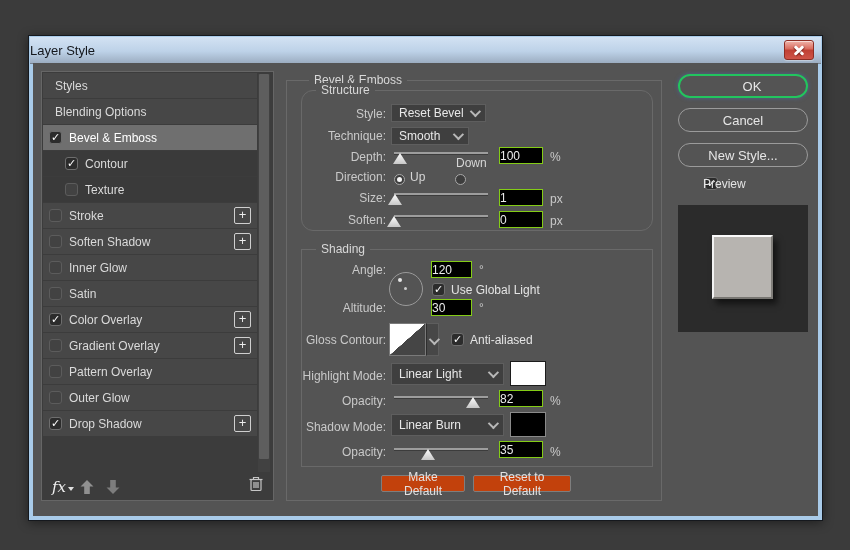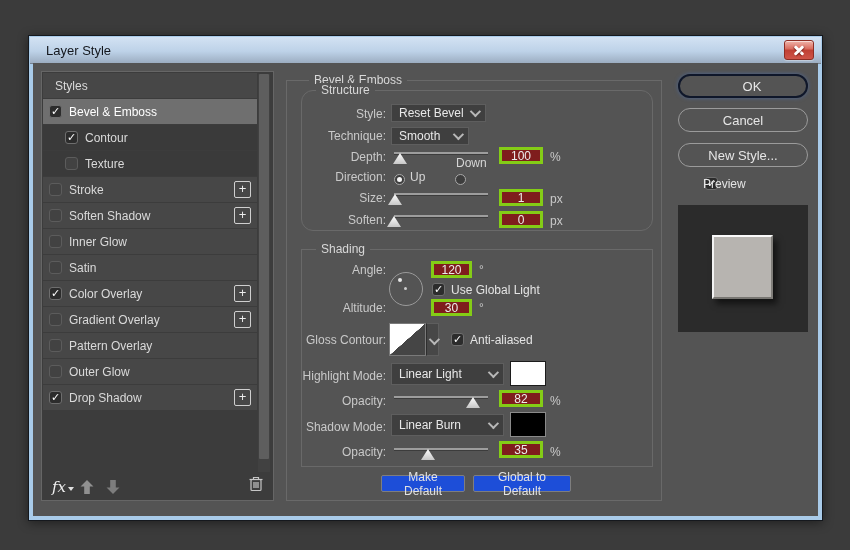--- a/index.html
+++ b/index.html
@@ -6,21 +6,21 @@
   body{width:850px;height:550px;background:#3b3b3b;position:relative;overflow:hidden;
        font-family:"Liberation Sans",sans-serif;-webkit-font-smoothing:antialiased;}
   .abs{position:absolute;}
 
   
   .dialog{position:absolute;left:28px;top:35px;width:793px;height:484px;
           background:#a9cbe9;border:1px solid #15181d;box-shadow:0 2px 10px rgba(0,0,0,.45);}
   .titlebar{position:absolute;left:1px;top:1px;right:1px;height:26px;
             background:linear-gradient(#d3e2f3,#bdd2e8 55%,#9cadc1);
             border-bottom:1px solid #74808f;display:flex;align-items:center;}
-  .title-text{font-size:13px;color:#14171c;padding-left:16px;}
+  .title-text{font-size:13px;color:#14171c;padding-left:0;}
   .close-btn{position:absolute;right:7px;top:3px;width:28px;height:18px;border-radius:3px;
              background:linear-gradient(#f0b4aa,#d8695c 45%,#bf4034 50%,#cf5448);
              border:1px solid #8e2d24;box-shadow:inset 0 1px 0 rgba(255,255,255,.55),0 1px 1px rgba(255,255,255,.35);cursor:pointer;}
   .close-x{position:absolute;left:50%;top:50%;width:12px;height:12px;transform:translate(-50%,-50%);}
   .close-x::before,.close-x::after{content:"";position:absolute;left:0;top:5px;width:12px;height:3px;
              background:#fff;border-radius:1px;box-shadow:0 1px 1px rgba(90,10,5,.6);}
   .close-x::before{transform:rotate(45deg);} .close-x::after{transform:rotate(-45deg);}
   .dlg-body{position:absolute;left:4px;right:4px;top:27px;bottom:4px;background:#545454;}
 
   
@@ -49,22 +49,22 @@
   .arrow-down{left:64px;background:#7d7d7d;clip-path:polygon(50% 100%,96% 54%,70% 54%,70% 0,30% 0,30% 54%,4% 54%);}
   .trash{position:absolute;right:9px;bottom:4px;cursor:pointer;}
 
   
   .gbox{position:absolute;border:1px solid #696969;box-sizing:border-box;}
   .glegend{position:absolute;top:-8px;background:#545454;padding:0 5px;font-size:12px;color:#d8d8d8;white-space:nowrap;}
 
   
   .flabel{position:absolute;left:245px;width:108px;text-align:right;font-size:12px;color:#c9c9c9;}
   .unit{position:absolute;left:517px;font-size:12px;color:#c9c9c9;}
-  .tinput{position:absolute;width:44px;height:17px;background:#7f1d1d;border:3px solid #84cc16;
-          color:#ececec;font-size:12px;text-align:center;font-family:"Liberation Sans",sans-serif;
+  .tinput{position:absolute;width:44px;height:17px;background:#000000;border:1px solid #84cc16;
+          color:#ececec;font-size:12px;text-align:left;font-family:"Liberation Sans",sans-serif;
           box-sizing:border-box;padding:0;}
   .dropdown{position:absolute;height:18px;background:#3f3f3f;border:1px solid #5e5e5e;display:flex;
             align-items:center;padding:0 7px;box-sizing:border-box;cursor:pointer;}
   .dropdown .dtext{font-size:12px;color:#e8e8e8;white-space:nowrap;}
   .chev{margin-left:auto;width:6px;height:6px;border-right:2px solid #b8b8b8;border-bottom:2px solid #b8b8b8;
         transform:rotate(45deg) translateY(-2px);}
   .slider{position:absolute;width:100px;height:18px;cursor:pointer;}
   .slider .track{position:absolute;left:3px;right:3px;top:7px;height:2px;background:#9d9d9d;box-shadow:0 1px 0 #3c3c3c;}
   .slider .thumb{position:absolute;top:8px;width:14px;height:11px;transform:translateX(-50%);
         background:linear-gradient(#ffffff,#c7c7c7);clip-path:polygon(50% 0,100% 100%,0 100%);
@@ -80,27 +80,27 @@
   .swatch{position:absolute;width:36px;height:25px;border:1px solid #1c1c1c;box-sizing:border-box;cursor:pointer;}
   .swatch.black{border-color:#8a8a8a;}
   .dial{position:absolute;width:32px;height:32px;border-radius:50%;border:1px solid #9a9a9a;cursor:pointer;}
   .dial::after{content:"";position:absolute;left:14px;top:14px;width:3px;height:3px;border-radius:50%;background:#cfcfcf;}
   .dial .mark{position:absolute;left:8px;top:5px;width:4px;height:4px;border-radius:50%;background:#e6e6e6;}
   .contour-thumb{position:absolute;width:37px;height:33px;border:1px solid #7a7a7a;box-sizing:border-box;
         background:linear-gradient(to bottom right,#ffffff 0 49.5%,#454545 50%);cursor:pointer;}
   .contour-dd{position:absolute;width:13px;height:33px;background:#474747;border:1px solid #5e5e5e;
         border-left:1px solid #2e2e2e;box-sizing:border-box;cursor:pointer;}
   .contour-dd .chev{position:absolute;left:2px;top:13px;margin:0;}
-  .sqbtn{position:absolute;height:17px;background:#1d4ed8;border:1px solid #7e7e7e;border-radius:2px;
+  .sqbtn{position:absolute;height:17px;background:#c2410c;border:1px solid #7e7e7e;border-radius:2px;
         color:#e2e2e2;font-size:12px;font-family:"Liberation Sans",sans-serif;display:flex;align-items:center;
         justify-content:center;box-sizing:border-box;cursor:pointer;}
   .pill{position:absolute;left:645px;width:130px;height:24px;border:1px solid #9b9b9b;border-radius:13px;
         background:transparent;color:#e6e6e6;font-size:13px;font-family:"Liberation Sans",sans-serif;
         display:flex;align-items:center;justify-content:center;box-sizing:border-box;cursor:pointer;}
-  .pill.ok{border:2px solid #0f172a;box-shadow:0 0 4px rgba(70,120,210,.5);padding-left:24px;}
+  .pill.ok{border:2px solid #22c55e;box-shadow:0 0 4px rgba(70,120,210,.5);padding-left:24px;}
   .preview-box{position:absolute;left:645px;top:142px;width:130px;height:127px;background:#2b2b2b;}
   .preview-swatch{position:absolute;left:34px;top:30px;width:61px;height:64px;background:#b7b4b0;
         border-top:2px solid #fafafa;border-left:2px solid #f2f2f2;
         border-right:2px solid #807e7a;border-bottom:2px solid #787672;
         box-shadow:4px 5px 6px rgba(0,0,0,.55);box-sizing:border-box;}
 </style>
 </head>
 <body>
 
 <div class="dialog">
@@ -111,20 +111,23 @@
       </div>
   </div>
 
   <div class="dlg-body">
 
     
     <div class="sidebar">
       <div class="rows" id="sidebar-rows">
           <div class="srow nocheck">
             <span class="lbl">Styles</span>
+          </div>
+          <div class="srow nocheck">
+            <span class="lbl">Blending Options</span>
           </div>
           <div class="srow selected">
             <span class="cb">✓</span>
             <span class="lbl">Bevel &amp; Emboss</span>
           </div>
           <div class="srow indent">
             <span class="cb">✓</span>
             <span class="lbl">Contour</span>
           </div>
           <div class="srow indent">
@@ -296,21 +299,21 @@
     <span class="flabel" style="top:382px;">Opacity:</span>
     <div class="slider" style="left:358px;top:378px;">
       <div class="track"></div>
       <div class="thumb" style="left: 37%;"></div>
     </div>
     <input class="tinput" style="left: 466px; top: 378px;" value="35">
     <span class="unit" style="top:382px;">%</span>
 
     
     <button class="sqbtn" style="left:348px;top:412px;width:84px;">Make Default</button>
-    <button class="sqbtn" style="left:440px;top:412px;width:98px;">Global to Default</button>
+    <button class="sqbtn" style="left:440px;top:412px;width:98px;">Reset to Default</button>
 
     
     <button class="pill ok" style="top:11px;">OK</button>
     <button class="pill" style="top:45px;">Cancel</button>
     <button class="pill" style="top:80px;">New Style...</button>
     <span class="cb abs" style="left:672px;top:114px;">✓</span>
     <span class="cblabel abs" style="left:670px;top:114px;">Preview</span>
     <div class="preview-box">
       <div class="preview-swatch"></div>
     </div>

